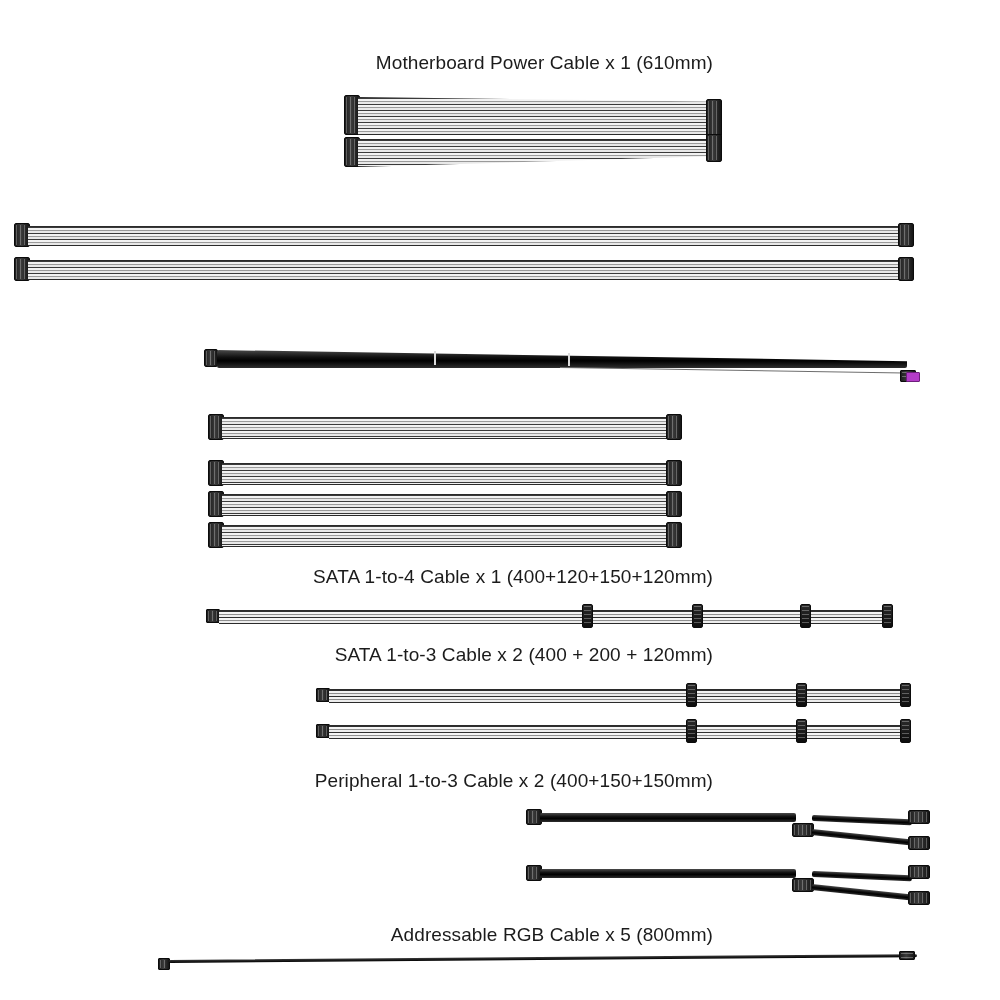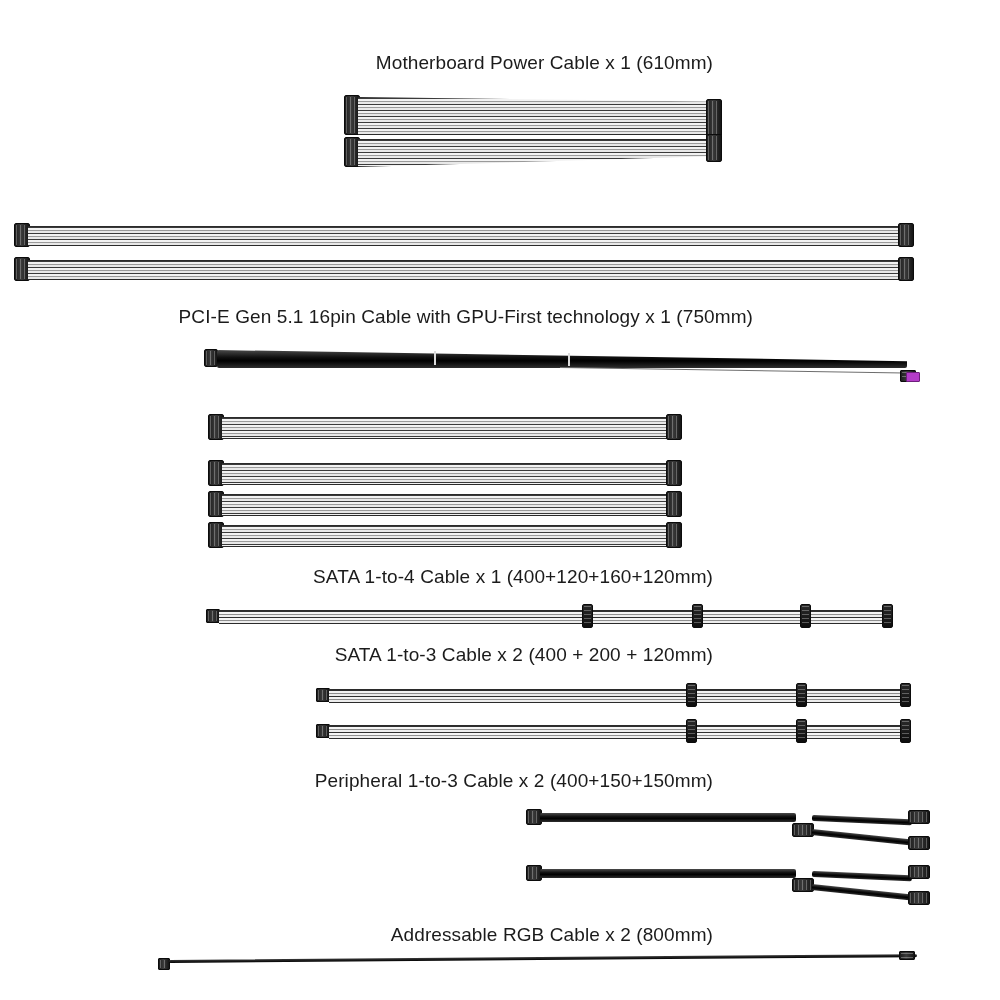--- a/index.html
+++ b/index.html
@@ -132,21 +132,20 @@
   <div class="group">
     <div class="conn vert" style="left:14px; top:211px; width:16px; height:24px;"></div>
     <div class="ribbon" style="left:28px; top:214px; width:872px; height:18px;"></div>
     <div class="conn vert" style="left:898px; top:211px; width:16px; height:24px;"></div>
 
     <div class="conn vert" style="left:14px; top:245px; width:16px; height:24px;"></div>
     <div class="ribbon" style="left:28px; top:248px; width:872px; height:18px;"></div>
     <div class="conn vert" style="left:898px; top:245px; width:16px; height:24px;"></div>
   </div>
 
-  <div class="caption" style="right:46px; top:294px;">PCI-E Gen 5.1 16pin Cable with GPU-First technology x 1 (750mm)</div>
 
   <div class="group">
     <div class="conn vert" style="left:204px; top:337px; width:14px; height:18px;"></div>
 
     <div class="blackcable" style="left:217px; top:338px; width:690px; height:18px;
                 clip-path: polygon(0% 0%, 100% 62%, 100% 100%, 0% 100%);"></div>
 
     <div class="cable" style="left:434px; top:339px; width:2px; height:14px; background:#dcdcdc;"></div>
     <div class="cable" style="left:568px; top:341px; width:2px; height:13px; background:#dcdcdc;"></div>
 
@@ -168,21 +167,21 @@
 
     <div class="conn vert" style="left:208px; top:479px; width:16px; height:26px;"></div>
     <div class="ribbon" style="left:222px; top:482px; width:446px; height:20px;"></div>
     <div class="conn vert" style="left:666px; top:479px; width:16px; height:26px;"></div>
 
     <div class="conn vert" style="left:208px; top:510px; width:16px; height:26px;"></div>
     <div class="ribbon" style="left:222px; top:513px; width:446px; height:20px;"></div>
     <div class="conn vert" style="left:666px; top:510px; width:16px; height:26px;"></div>
   </div>
 
-  <div class="caption" style="right:86px; top:554px;">SATA 1-to-4 Cable x 1 (400+120+160+120mm)</div>
+  <div class="caption" style="right:86px; top:554px;">SATA 1-to-4 Cable x 1 (400+120+150+120mm)</div>
 
   <div class="group">
     <div class="conn vert small" style="left:206px; top:597px; width:14px; height:14px;"></div>
     <div class="ribbon thin" style="left:219px; top:598px; width:669px; height:12px;"></div>
     <div class="conn sata" style="left:582px; top:592px; width:11px; height:24px;"></div>
     <div class="conn sata" style="left:692px; top:592px; width:11px; height:24px;"></div>
     <div class="conn sata" style="left:800px; top:592px; width:11px; height:24px;"></div>
     <div class="conn sata" style="left:882px; top:592px; width:11px; height:24px;"></div>
   </div>
 
@@ -220,21 +219,21 @@
     <div class="blackcable" style="left:540px; top:857px; width:256px; height:9px;"></div>
     <div class="conn vert" style="left:792px; top:866px; width:22px; height:14px;"></div>
     <div class="blackcable" style="left:812px; top:859px; width:100px; height:6px;
                 transform: rotate(2.5deg); transform-origin:left center;"></div>
     <div class="blackcable" style="left:812px; top:872px; width:100px; height:6px;
                 transform: rotate(6deg); transform-origin:left center;"></div>
     <div class="conn vert" style="left:908px; top:853px; width:22px; height:14px;"></div>
     <div class="conn vert" style="left:908px; top:879px; width:22px; height:14px;"></div>
   </div>
 
-  <div class="caption" style="right:86px; top:912px;">Addressable RGB Cable x 2 (800mm)</div>
+  <div class="caption" style="right:86px; top:912px;">Addressable RGB Cable x 5 (800mm)</div>
 
   <div class="group">
     <div class="conn vert small" style="left:158px; top:946px; width:12px; height:12px;"></div>
     <div class="blackcable" style="left:169px; top:948px; width:748px; height:3px;
                 transform: rotate(-0.45deg); transform-origin:left center;
                 background: linear-gradient(to bottom,#3a3a3a,#000);"></div>
     <div class="conn small" style="left:899px; top:939px; width:16px; height:9px;"></div>
   </div>
 
 </div>

